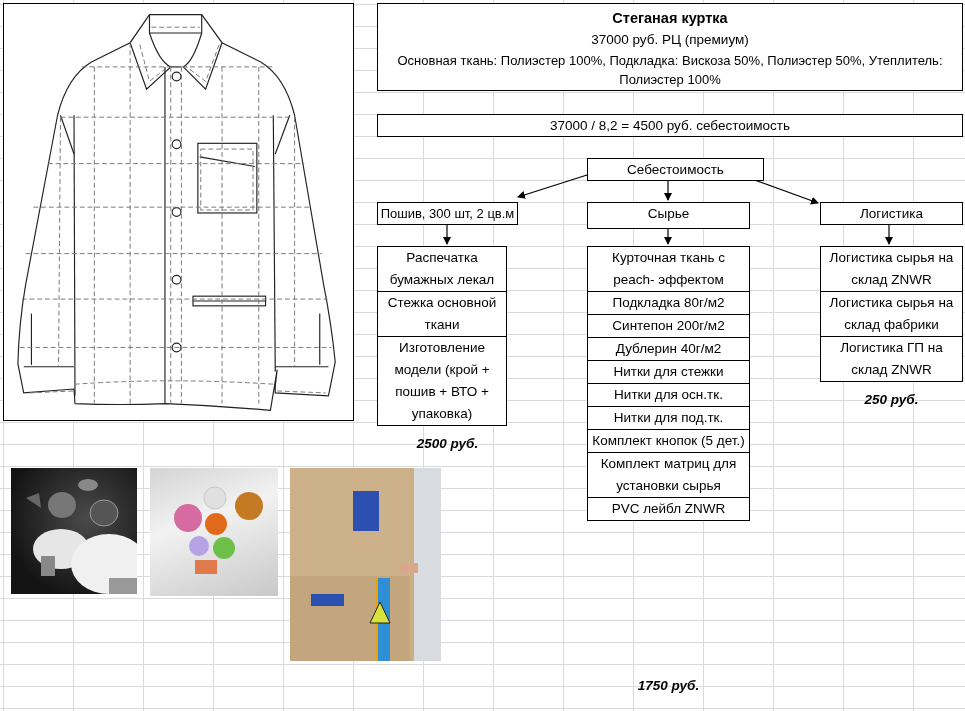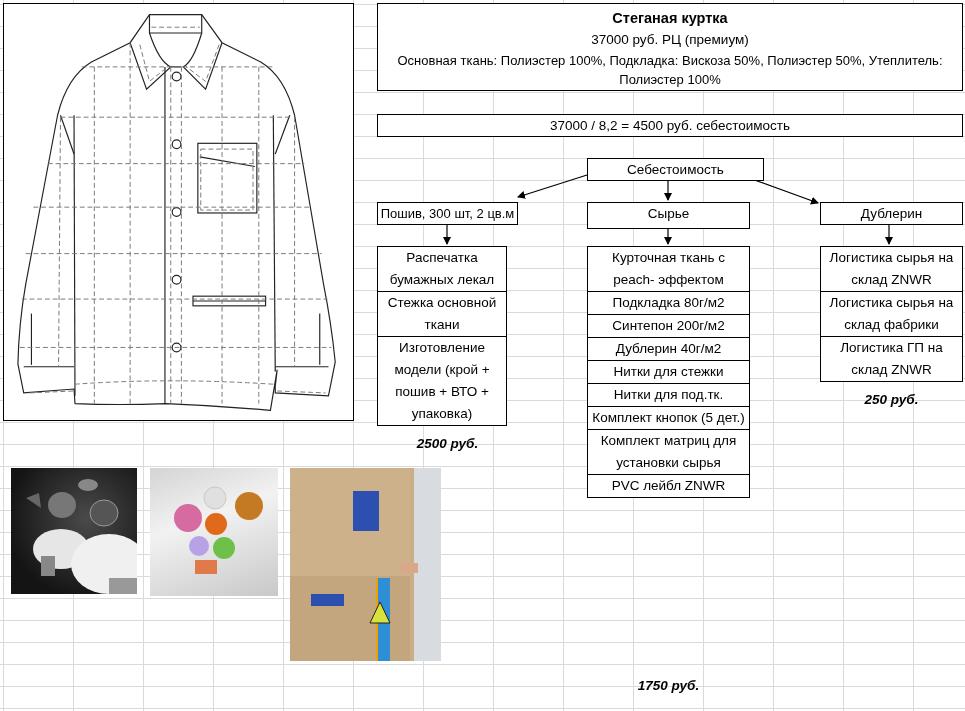--- a/index.html
+++ b/index.html
@@ -140,35 +140,36 @@
     <line x1="447" y1="224" x2="447" y2="244" marker-end="url(#ah)"></line>
     <line x1="668" y1="224" x2="668" y2="244" marker-end="url(#ah)"></line>
     <line x1="889" y1="224" x2="889" y2="244" marker-end="url(#ah)"></line>
   </g>
 </svg>
 
 <div class="box" style="left:587px;top:158px;width:177px;height:23px;line-height:21px;text-align:center;">Себестоимость</div>
 
 <div class="box" style="left:377px;top:202px;width:141px;height:23px;line-height:21px;font-size:13px;white-space:nowrap;">Пошив, 300 шт, 2 цв.м</div>
 <div class="box" style="left:587px;top:202px;width:163px;height:27px;line-height:21px;">Сырье</div>
-<div class="box" style="left:820px;top:202px;width:143px;height:23px;line-height:21px;">Дублерин</div>
+<div class="box" style="left:820px;top:202px;width:143px;height:23px;line-height:21px;">Логистика</div>
 
 <div class="box" style="left:377px;top:246px;width:130px;">
   <div class="cell">Распечатка бумажных лекал</div>
   <div class="cell">Стежка основной ткани</div>
   <div class="cell">Изготовление модели (крой + пошив + ВТО + упаковка)</div>
 </div>
 <div class="total" style="left:377px;top:433px;width:141px;">2500 руб.</div>
 
 <div class="box" style="left:587px;top:246px;width:163px;">
   <div class="cell">Курточная ткань с peach- эффектом</div>
   <div class="cell">Подкладка 80г/м2</div>
   <div class="cell">Синтепон 200г/м2</div>
   <div class="cell">Дублерин 40г/м2</div>
   <div class="cell">Нитки для стежки</div>
+  <div class="cell">Нитки для осн.тк.</div>
   <div class="cell">Нитки для под.тк.</div>
   <div class="cell">Комплект кнопок (5 дет.)</div>
   <div class="cell">Комплект матриц для установки сырья</div>
   <div class="cell">PVC лейбл ZNWR</div>
 </div>
 <div class="total" style="left:587px;top:675px;width:163px;">1750 руб.</div>
 
 <div class="box" style="left:820px;top:246px;width:143px;">
   <div class="cell">Логистика сырья на склад ZNWR</div>
   <div class="cell">Логистика сырья на склад фабрики</div>

